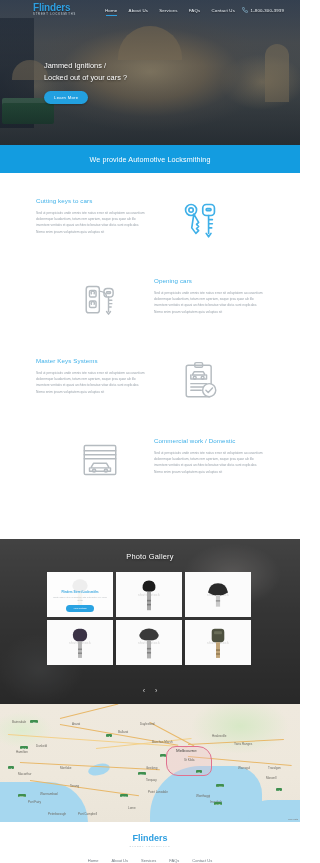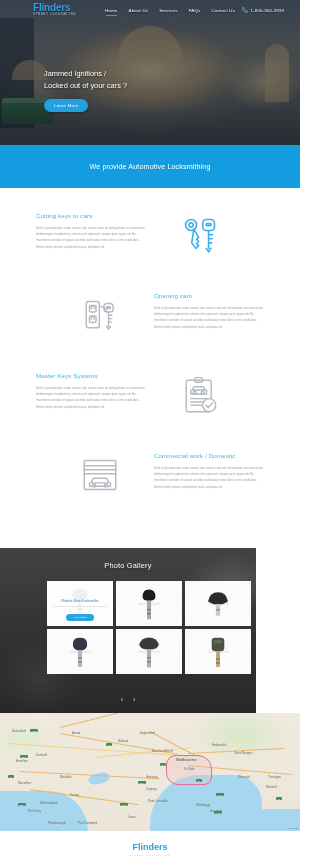--- a/index.html
+++ b/index.html
@@ -68,35 +68,35 @@
     height: 1px; background: #2f9fe0;
   }
   .nav-phone {
     margin-left: auto; margin-right: 16px; display: flex; align-items: center; gap: 3px;
   }
   .phone-icon { width: 6px; height: 6px; color: #9fd6f2; display:block; }
   .phone-num { font-size: 4.3px; color: #eef3f7; letter-spacing: .2px;
     text-shadow: 0 1px 1px rgba(0,0,0,.5); white-space: nowrap; }
 
   
-  .hero-copy { position: absolute; left: 44px; top: 68px; z-index: 6; }
+  .hero-copy { position: absolute; left: 44px; top: 60px; z-index: 6; }
   .hero-line {
     font-size: 7.4px; color: #ffffff; line-height: 12px; font-weight: 400;
     text-shadow: 0 1px 2px rgba(0,0,0,.55); white-space: nowrap;
   }
   .hero-btn {
     margin-top: 7px; display: inline-block; background: #22a0e0; color: #fff;
     font-size: 4.2px; padding: 4px 10px; border-radius: 9px; border: none;
     letter-spacing: .3px; cursor: pointer; font-family: inherit;
     box-shadow: 0 1px 2px rgba(0,0,0,.25);
   }
 
   
   .banner {
-    width: 300px; height: 43px; background: #139ce0;
+    width: 300px; height: 28px; background: #139ce0;
     display: flex; align-items: center; justify-content: center;
   }
   .banner-text { color: #fff; font-size: 7.2px; letter-spacing: .1px; font-weight: 400; }
 
   
   .services { padding: 24px 0 16px; background: #fff; }
   .srv-row {
     display: flex; align-items: flex-start; margin-bottom: 14px;
     padding: 0 36px; min-height: 66px;
   }
@@ -110,22 +110,23 @@
     font-size: 3.3px; line-height: 6.2px; color: #9aa3ab; text-align: left;
   }
   .srv-icon {
     width: 108px; display: flex; align-items: flex-start; justify-content: center;
     padding-top: 2px;
   }
   .srv-icon svg { display: block; }
 
   
   .gallery {
-    position: relative; width: 256px; height: 165px; overflow: hidden;
+    position: relative; width: 300px; height: 165px; overflow: hidden;
     background: linear-gradient(180deg, #5e5e5e 0%, #4a4a4a 30%, #3a3a3a 70%, #2e2e2e 100%);
+    margin-top: 6px;
   }
   .gal-photo {
     position: absolute; inset: 0;
     background:
       radial-gradient(ellipse 70px 45px at 232px 36px, rgba(220,200,190,.55) 0%, transparent 70%),
       radial-gradient(ellipse 60px 50px at 40px 130px, rgba(120,130,140,.4) 0%, transparent 72%),
       linear-gradient(180deg,#6a6a6a 0%, #4b4b4b 45%, #303030 100%);
     filter: saturate(.35);
   }
   .gal-scrim { position: absolute; inset: 0; background: rgba(35,35,35,.55); }

